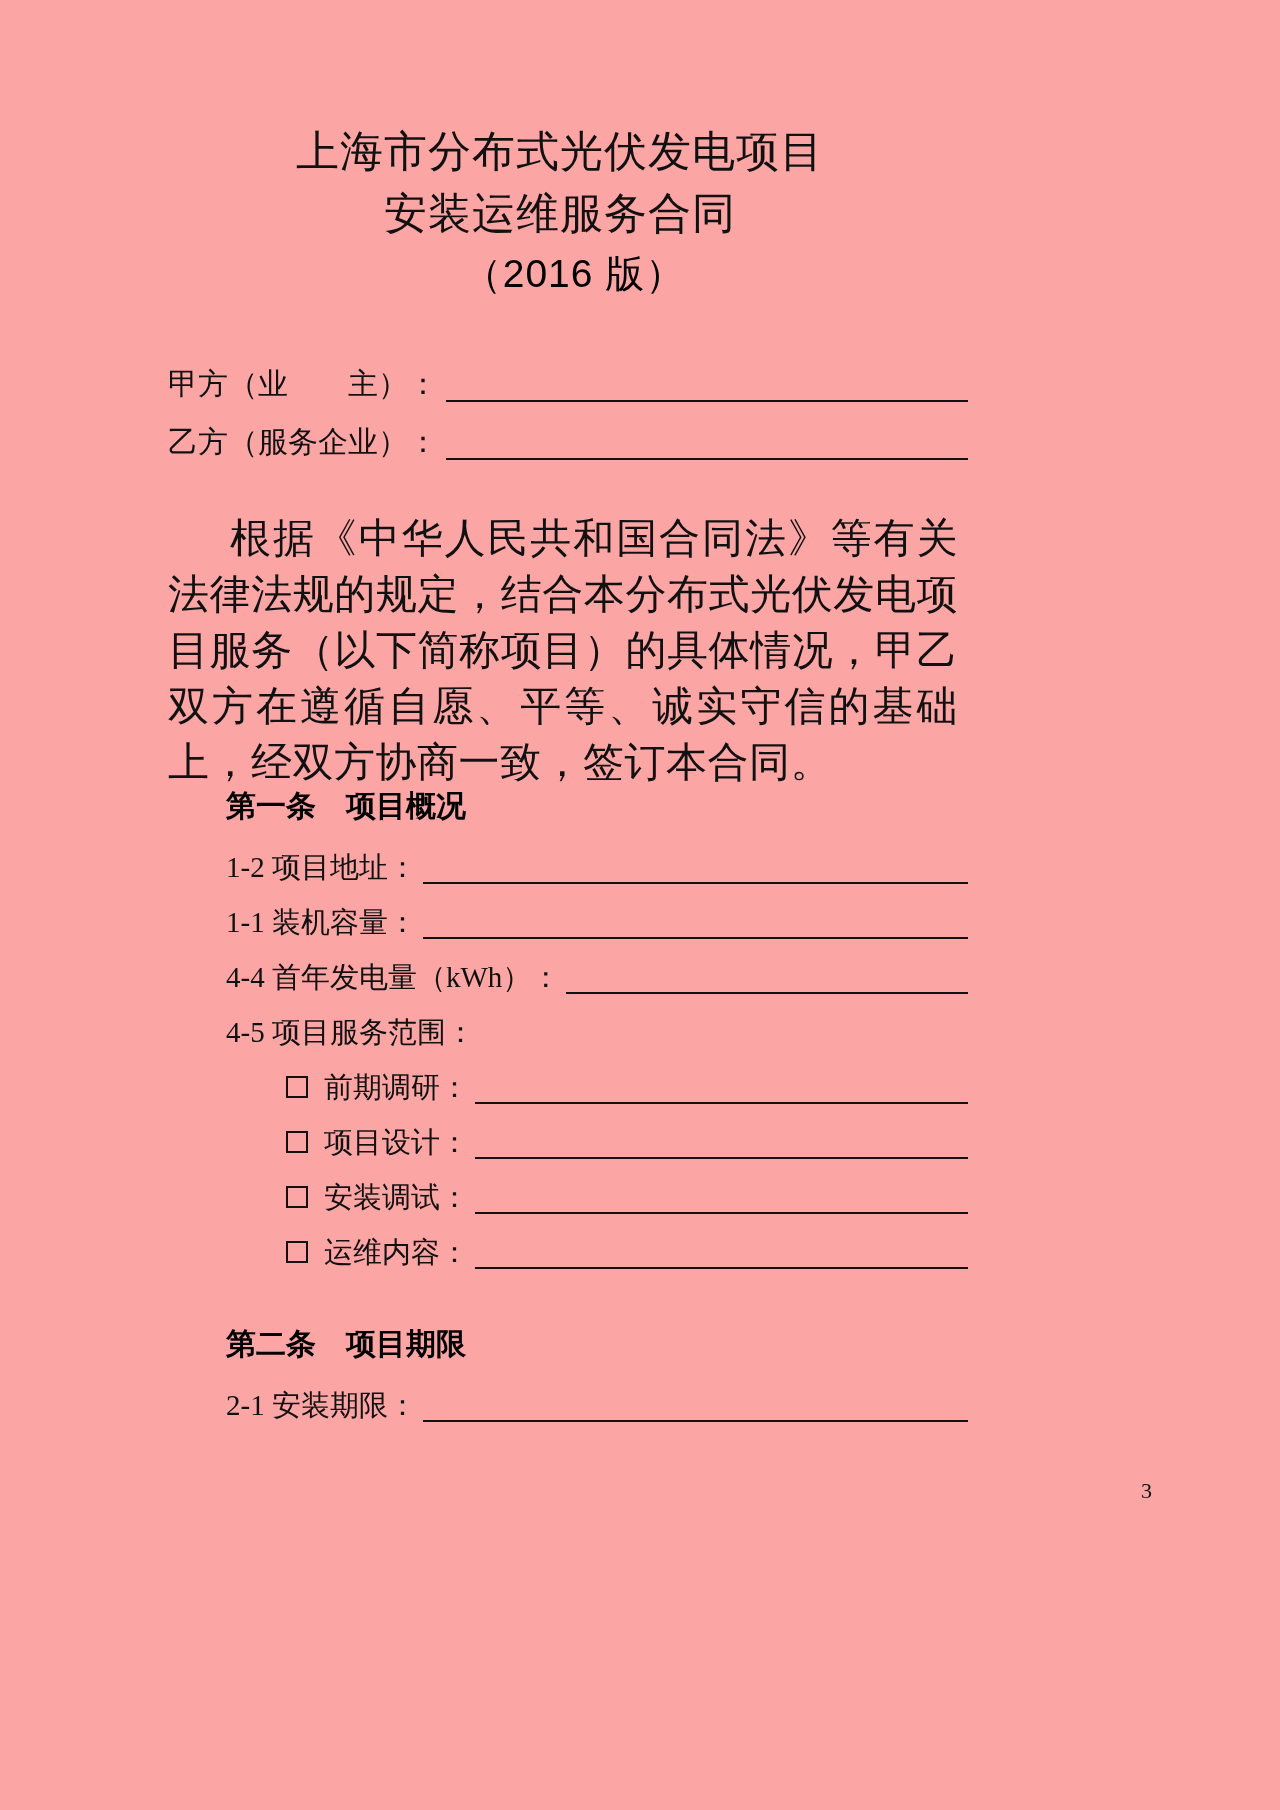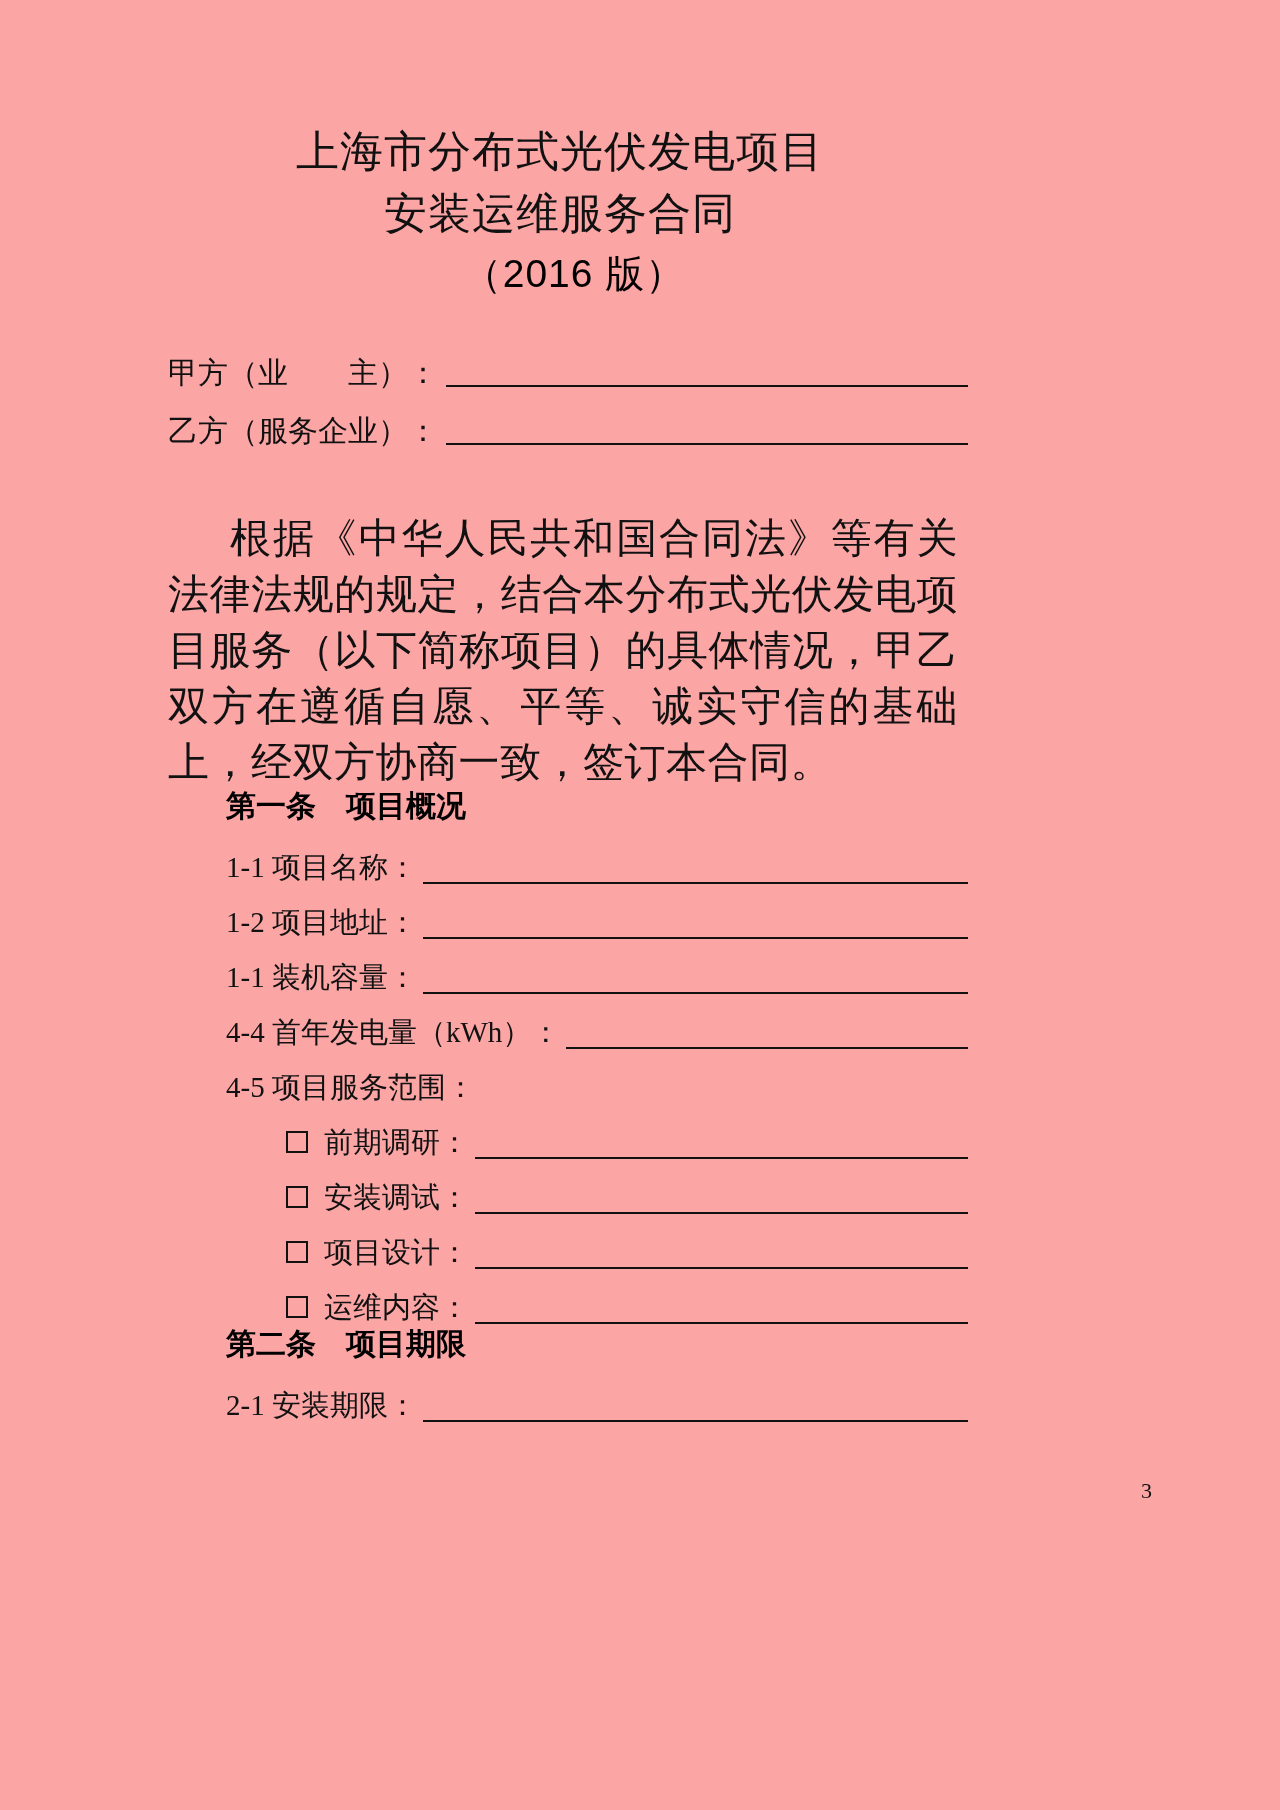--- a/index.html
+++ b/index.html
@@ -50,21 +50,21 @@
 
   
   .party-block {
     position: absolute;
     left: 168px;
     top: 355px;
     width: 800px;
   }
   .party-row {
     display: flex;
-    align-items: flex-start;
+    align-items: flex-end;
     height: 47px;
     margin-bottom: 11px;
   }
   .party-label {
     font-family: "Liberation Sans", "DejaVu Sans", sans-serif;
     font-size: 30px;
     line-height: 36px;
     white-space: pre;
     color: #111;
   }
@@ -195,24 +195,20 @@
       <span class="party-rule"></span>
     </div>
   </div>
 
   <div class="preamble">根据《中华人民共和国合同法》等有关法律法规的规定，结合本分布式光伏发电项目服务（以下简称项目）的具体情况，甲乙双方在遵循自愿、平等、诚实守信的基础上，经双方协商一致，签订本合同。</div>
 
   <div class="article article-1">
     <div class="article-heading">第一条　项目概况</div>
 
     <div class="field-row">
-      <span class="field-label">1-1 项目名称：</span>
-      <span class="field-rule"></span>
-    </div>
-    <div class="field-row">
       <span class="field-label">1-2 项目地址：</span>
       <span class="field-rule"></span>
     </div>
     <div class="field-row">
       <span class="field-label">1-1 装机容量：</span>
       <span class="field-rule"></span>
     </div>
     <div class="field-row">
       <span class="field-label">4-4 首年发电量（kWh）：</span>
       <span class="field-rule"></span>
@@ -222,26 +218,26 @@
       <span class="field-rule"></span>
     </div>
 
     <div class="check-row">
       <span class="checkbox"></span>
       <span class="check-label">前期调研：</span>
       <span class="check-rule"></span>
     </div>
     <div class="check-row">
       <span class="checkbox"></span>
+      <span class="check-label">项目设计：</span>
+      <span class="check-rule"></span>
+    </div>
+    <div class="check-row">
+      <span class="checkbox"></span>
       <span class="check-label">安装调试：</span>
-      <span class="check-rule"></span>
-    </div>
-    <div class="check-row">
-      <span class="checkbox"></span>
-      <span class="check-label">项目设计：</span>
       <span class="check-rule"></span>
     </div>
     <div class="check-row">
       <span class="checkbox"></span>
       <span class="check-label">运维内容：</span>
       <span class="check-rule"></span>
     </div>
   </div>
 
   <div class="article article-2">

